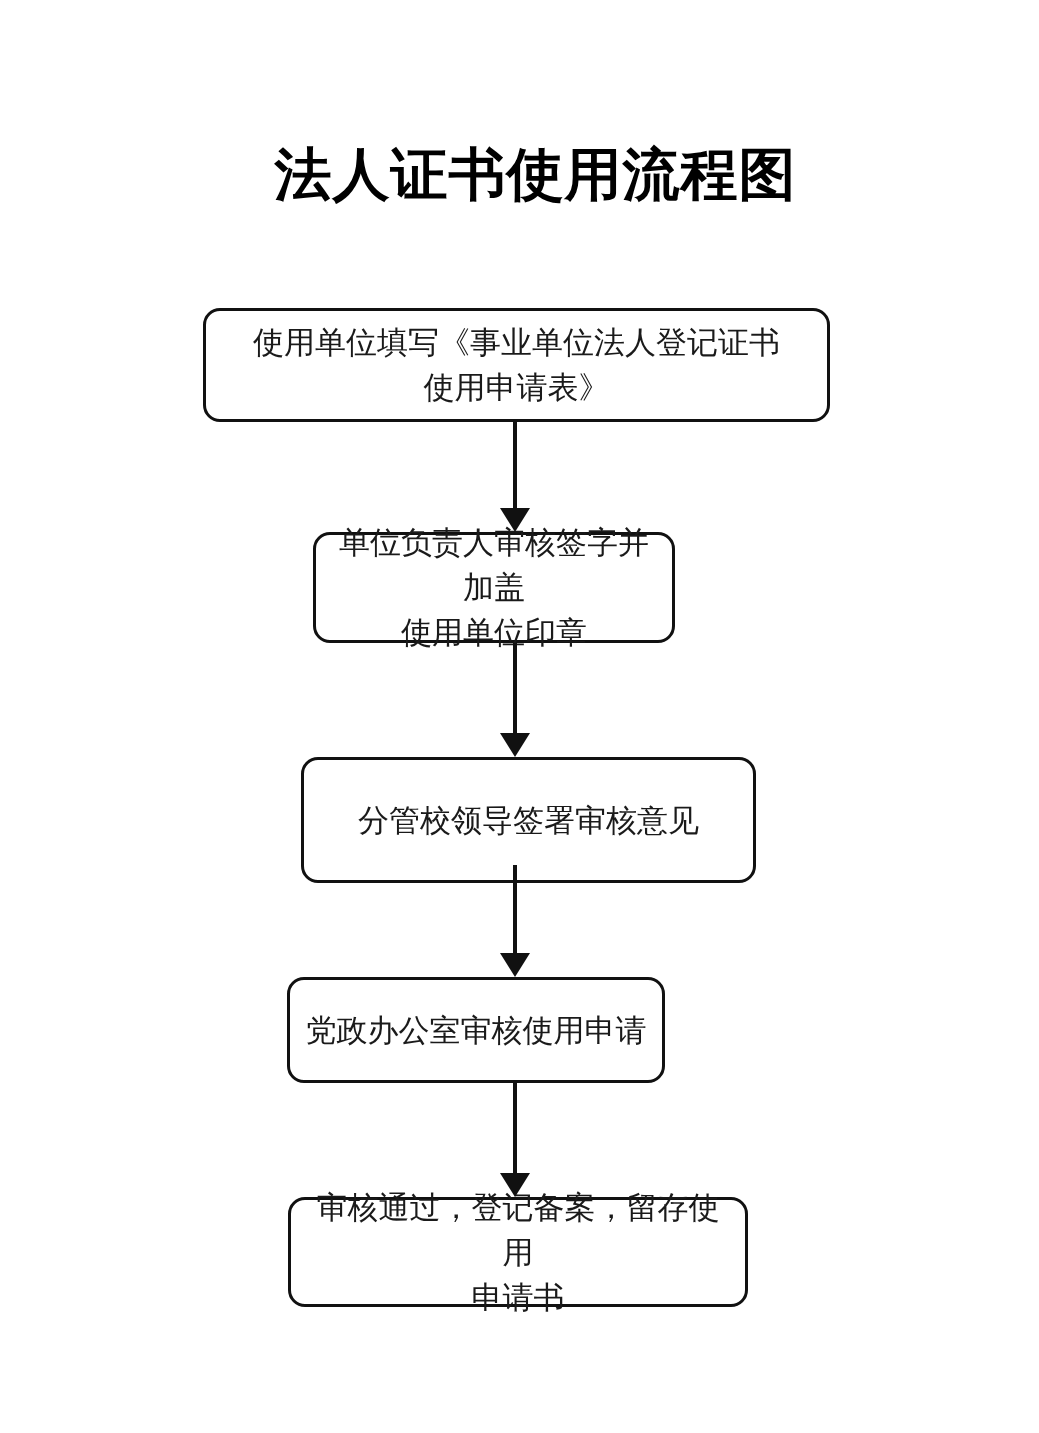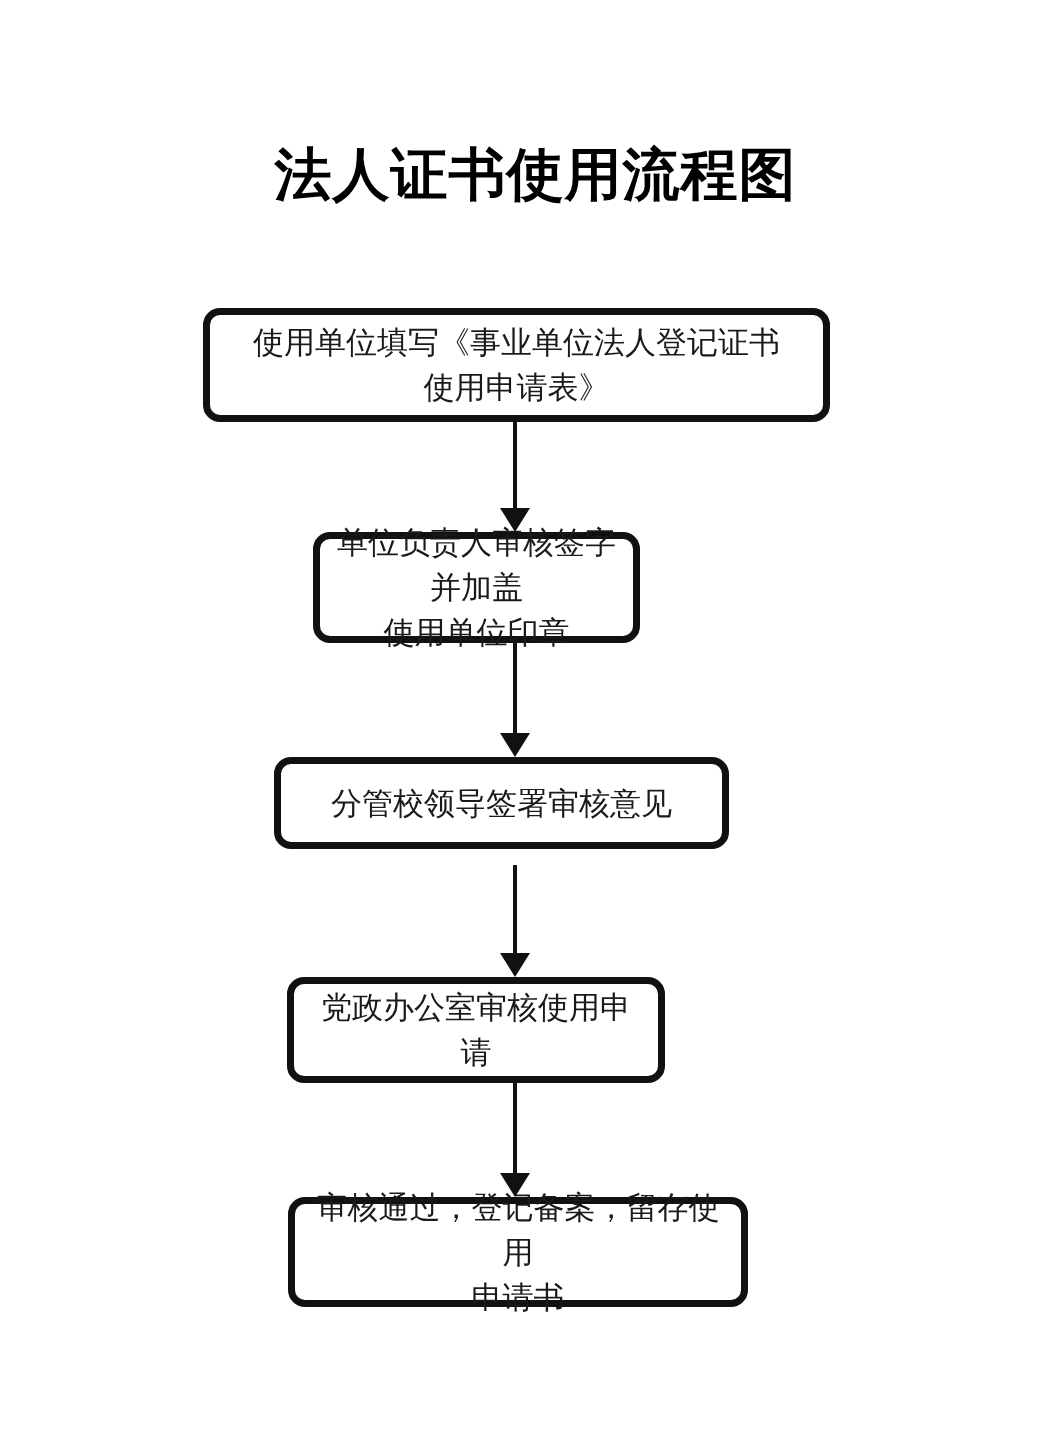--- a/index.html
+++ b/index.html
@@ -29,21 +29,21 @@
     font-weight: 700;
     font-size: 57px;
     letter-spacing: 1px;
     line-height: 70px;
     color: #000000;
     white-space: nowrap;
   }
   .node {
     position: absolute;
     box-sizing: border-box;
-    border: 7px solid #4c1d95;
+    border: 3px solid #4c1d95;
     border-radius: 17px;
     background: #ffffff;
     display: flex;
     align-items: center;
     justify-content: center;
     text-align: center;
   }
   .node-label {
     font-family: "DejaVu Serif", "Liberation Serif", serif;
     font-weight: 400;
@@ -67,25 +67,25 @@
 
 <div id="page">
 
   <div id="chart-title">法人证书使用流程图</div>
 
   <div id="nodes-layer">
       <div class="node" style="left: 203px; top: 308px; width: 627px; height: 114px; border-color: rgb(17, 17, 17);">
         <div class="node-label" style="color: rgb(26, 26, 26);">使用单位填写《事业单位法人登记证书
 使用申请表》</div>
       </div>
-      <div class="node" style="left: 313px; top: 532px; width: 327px; height: 111px; border-color: rgb(17, 17, 17);">
+      <div class="node" style="left: 313px; top: 532px; width: 362px; height: 111px; border-color: rgb(17, 17, 17);">
         <div class="node-label" style="color: rgb(26, 26, 26);">单位负责人审核签字并加盖
 使用单位印章</div>
       </div>
-      <div class="node" style="left: 274px; top: 757px; width: 455px; height: 92px; border-color: rgb(17, 17, 17);">
+      <div class="node" style="left: 301px; top: 757px; width: 455px; height: 126px; border-color: rgb(17, 17, 17);">
         <div class="node-label" style="color: rgb(26, 26, 26);">分管校领导签署审核意见</div>
       </div>
       <div class="node" style="left: 287px; top: 977px; width: 378px; height: 106px; border-color: rgb(17, 17, 17);">
         <div class="node-label" style="color: rgb(26, 26, 26);">党政办公室审核使用申请</div>
       </div>
       <div class="node" style="left: 288px; top: 1197px; width: 460px; height: 110px; border-color: rgb(17, 17, 17);">
         <div class="node-label" style="color: rgb(26, 26, 26);">审核通过，登记备案，留存使用
 申请书</div>
       </div>
     </div>

